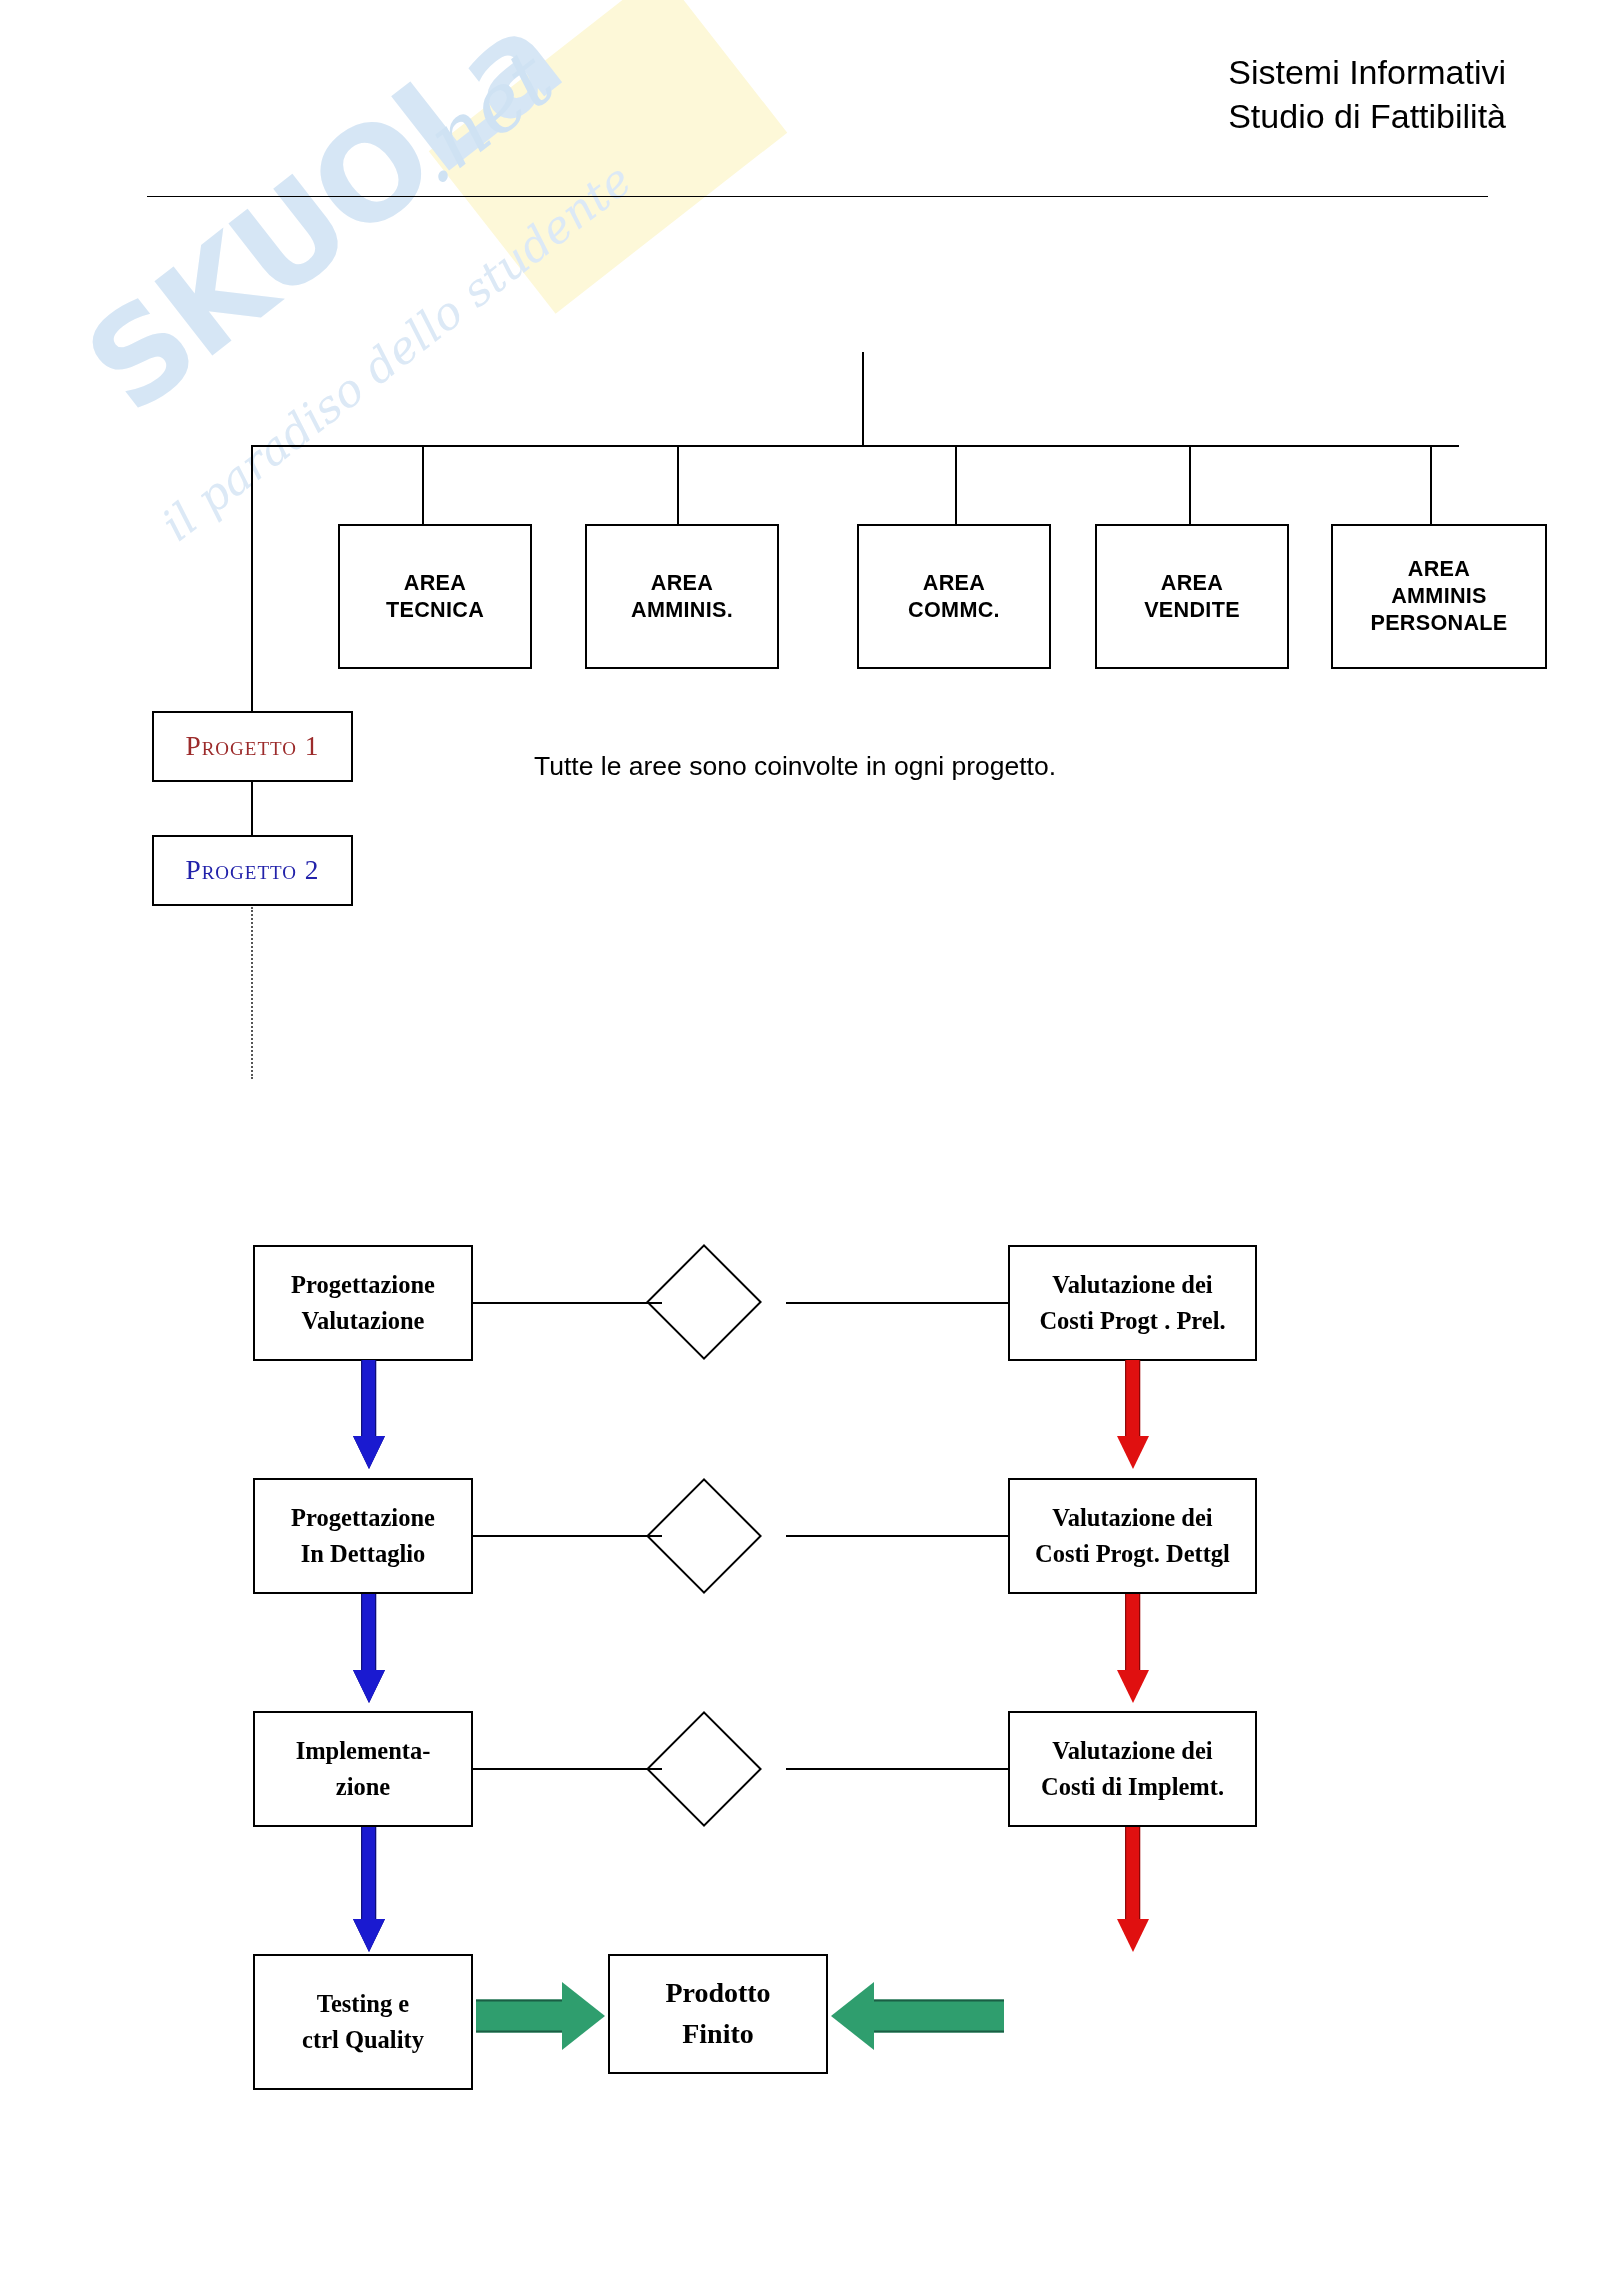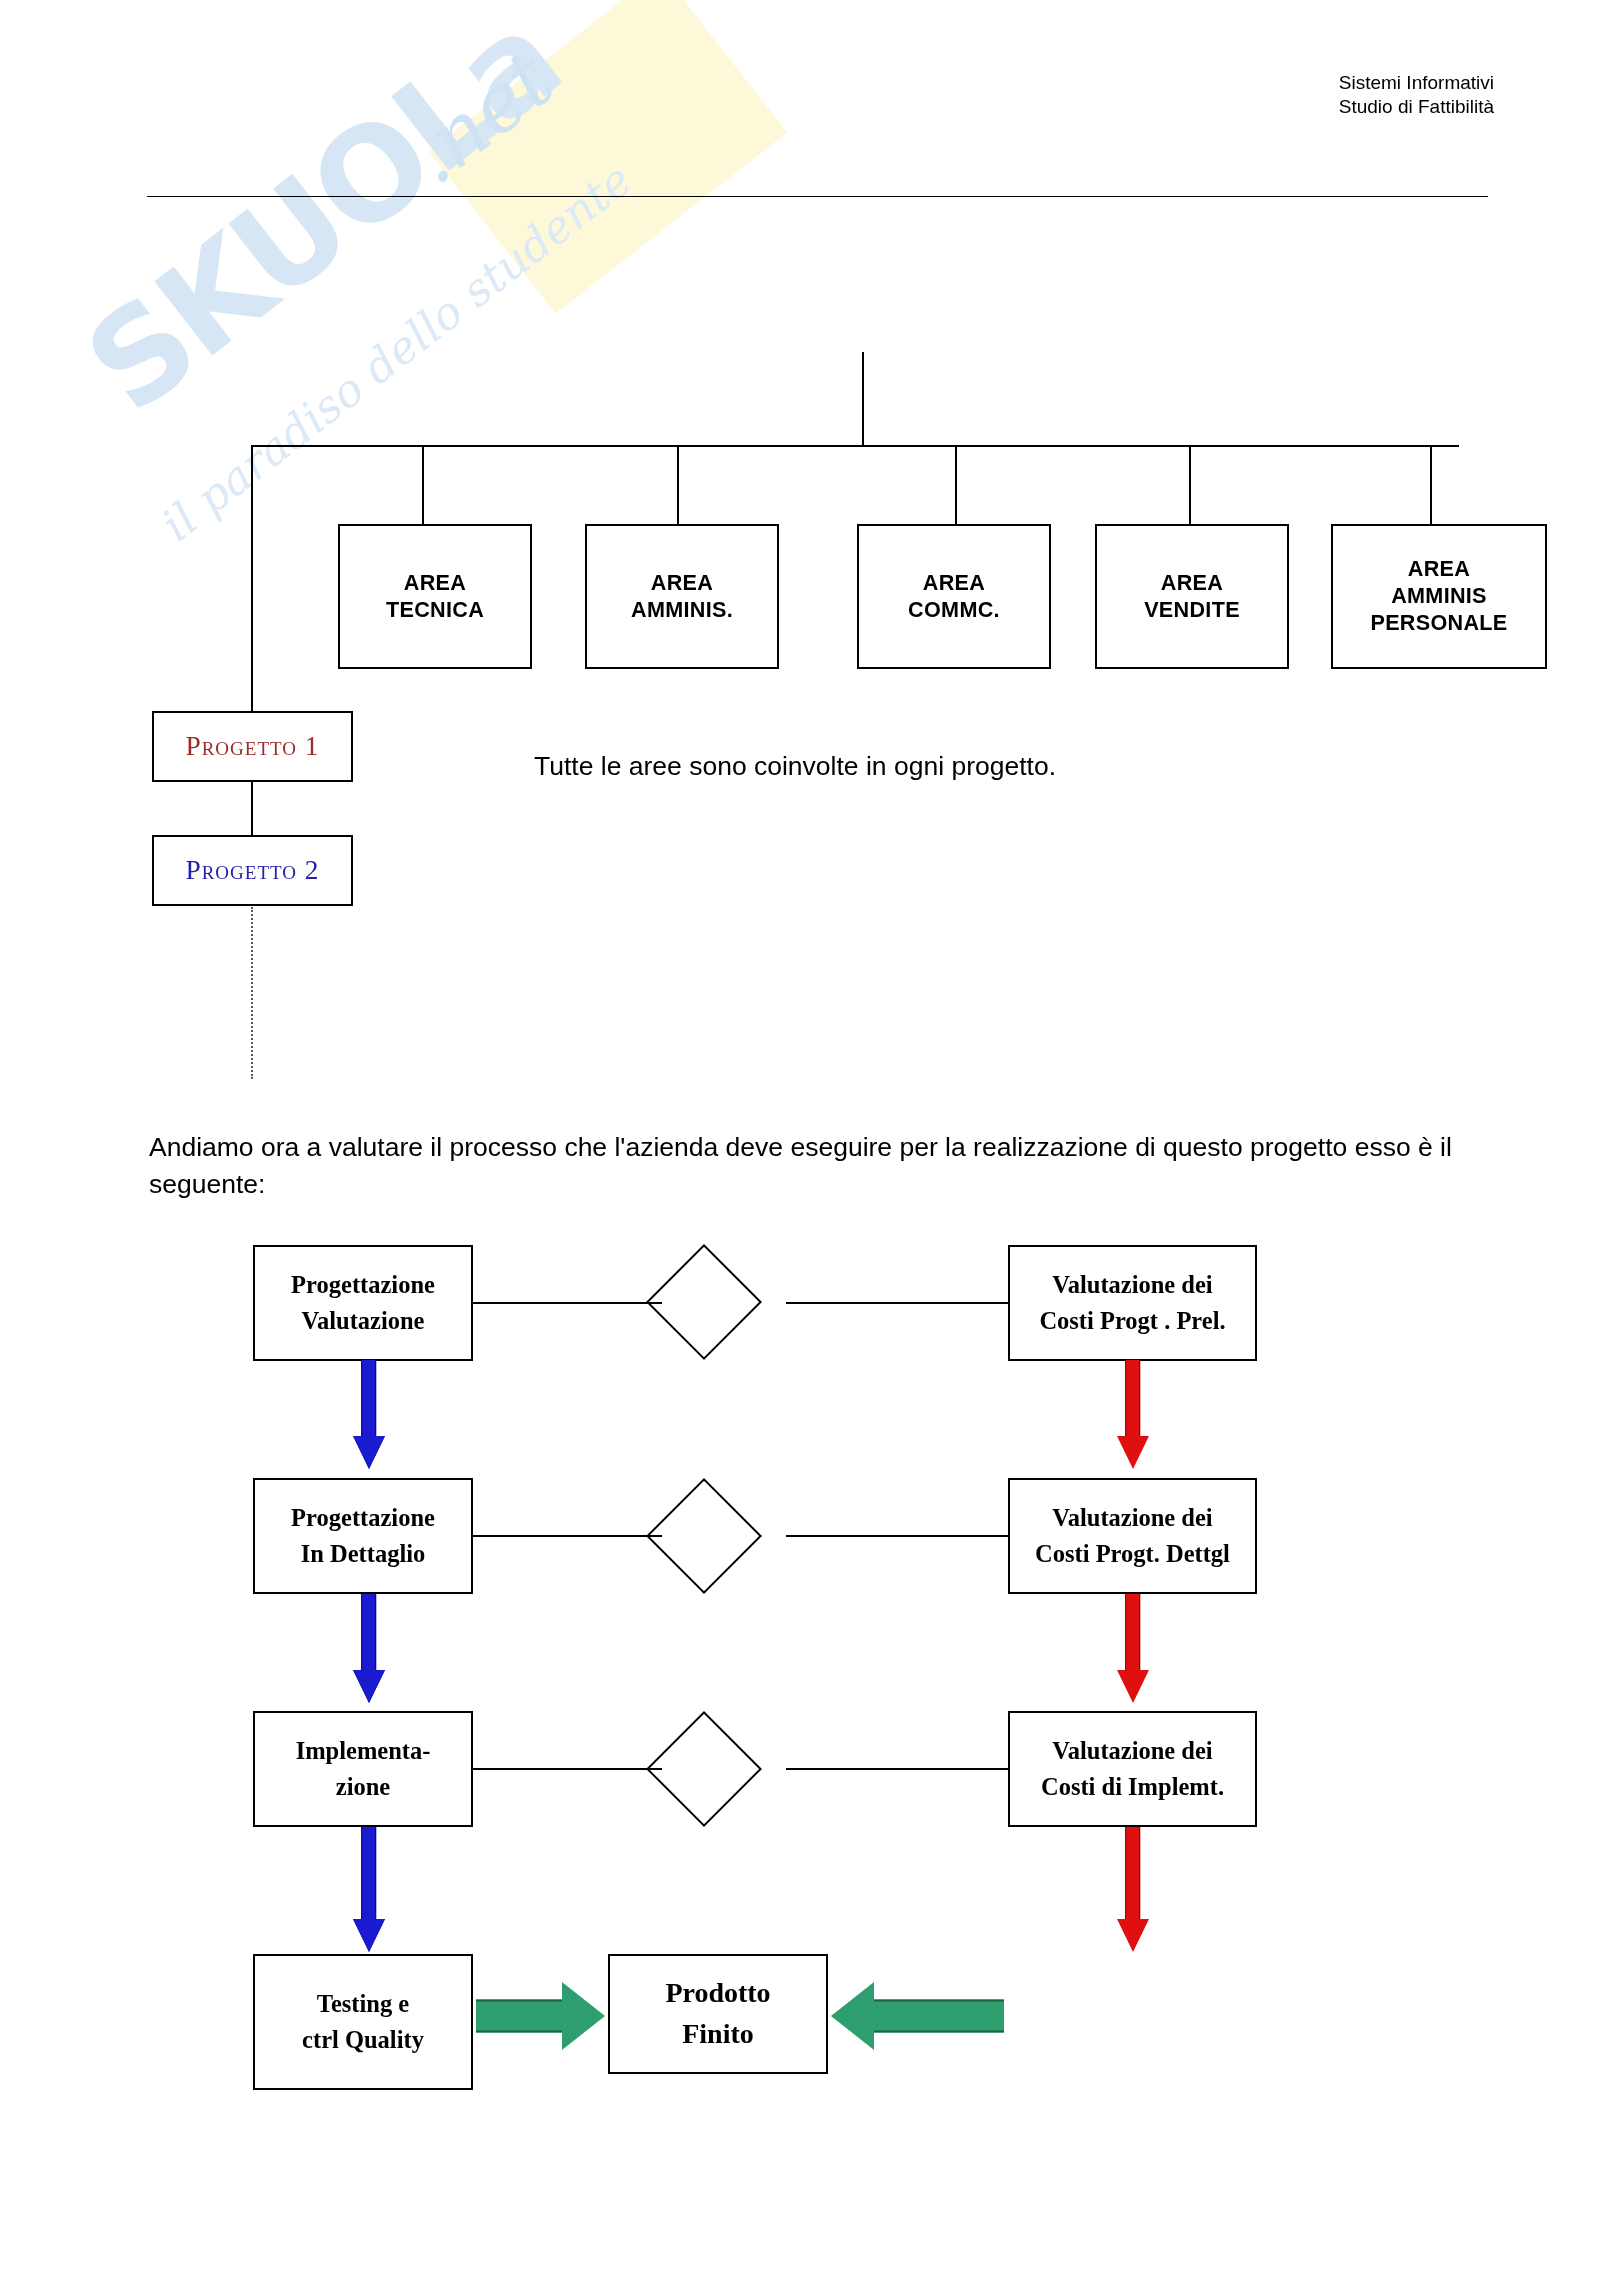--- a/index.html
+++ b/index.html
@@ -73,27 +73,26 @@
   #content {
     position: absolute;
     left: 0; top: 0;
     width: 1620px; height: 2293px;
     z-index: 2;
   }
 
   
   #header {
     position: absolute;
-    left: 4px; top: 51px;
+    left: 16px; top: 51px;
     width: 1490px;
     text-align: right;
-    font-size: 19px;
+    font-size: 34px;
     line-height: 1.28;
     color: #000;
-    margin-top: 20px;
   }
   #header div { display: block; }
 
   #header-rule {
     position: absolute;
     left: 147px; top: 196px;
     width: 1341px; height: 0;
     border-top: 1.6px solid #000;
   }
 
@@ -291,21 +290,20 @@
       <span>Progetto 1</span>
     </div>
     <div class="line-v" style="left:251px; top:781px; height:54px;"></div>
     <div class="box progetto-box" id="box-prog2" style="color: rgb(34, 34, 170);">
       <span>Progetto 2</span>
     </div>
     <div id="dotted-tail"></div>
 
     <div id="note-aree">Tutte le aree sono coinvolte in ogni progetto.</div>
 
-    <div id="para">Andiamo ora a valutare il processo che l'azienda deve eseguire per la realizzazione di questo progetto esso è il seguente:</div>
 
     <div class="flow-box fb-left" style="top:1245px; height:116px;">
       <span><span>Progettazione</span><br><span>Valutazione</span></span>
     </div>
     <div class="flow-box fb-right" style="top:1245px; height:116px;">
       <span><span>Valutazione dei</span><br><span>Costi Progt . Prel.</span></span>
     </div>
     <div class="flow-line" style="left:472px; top:1302px; width:190px;"></div>
     <div class="diamond" style="left:663px; top:1261px;"></div>
     <div class="flow-line" style="left:786px; top:1302px; width:222px;"></div>

